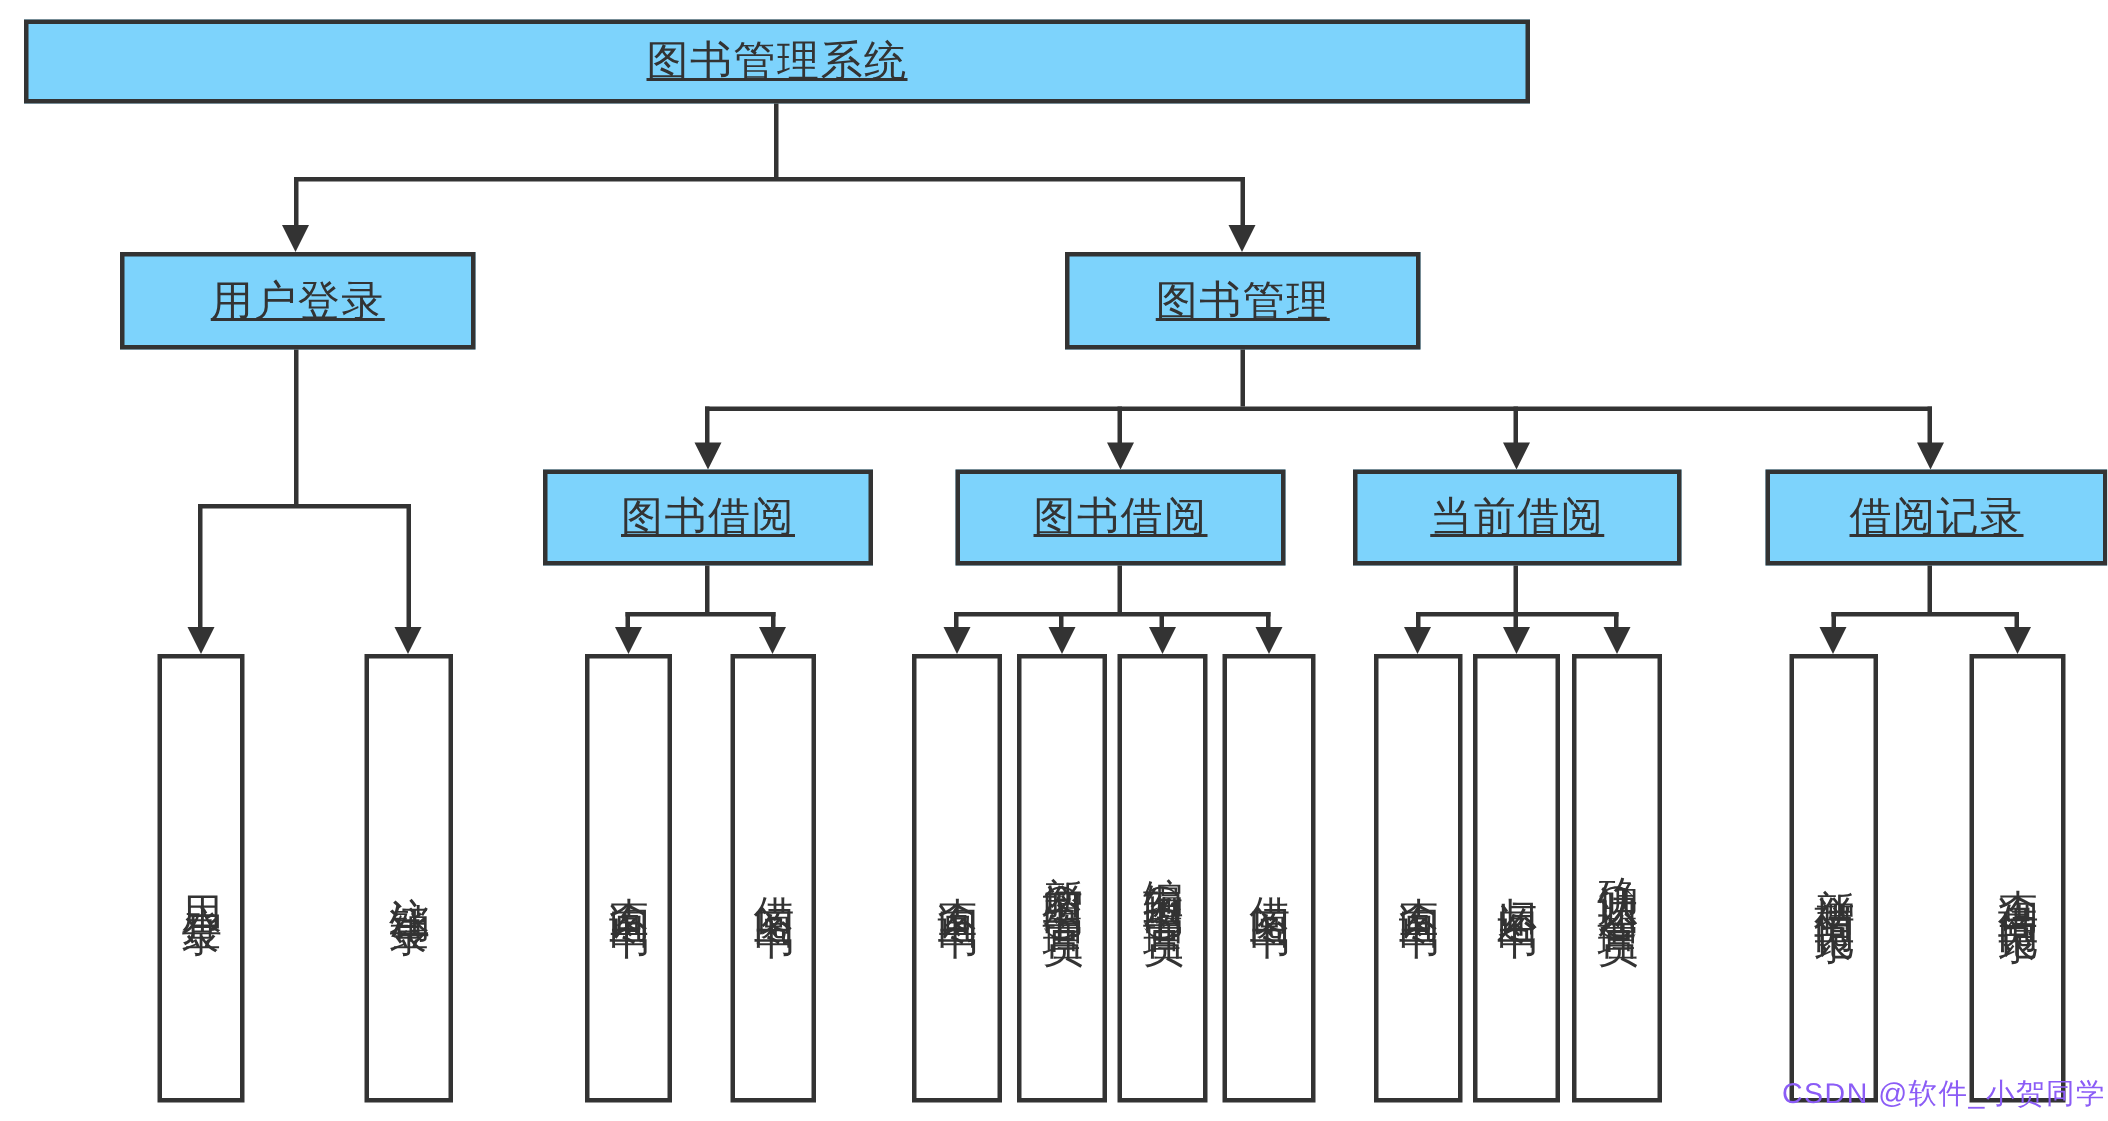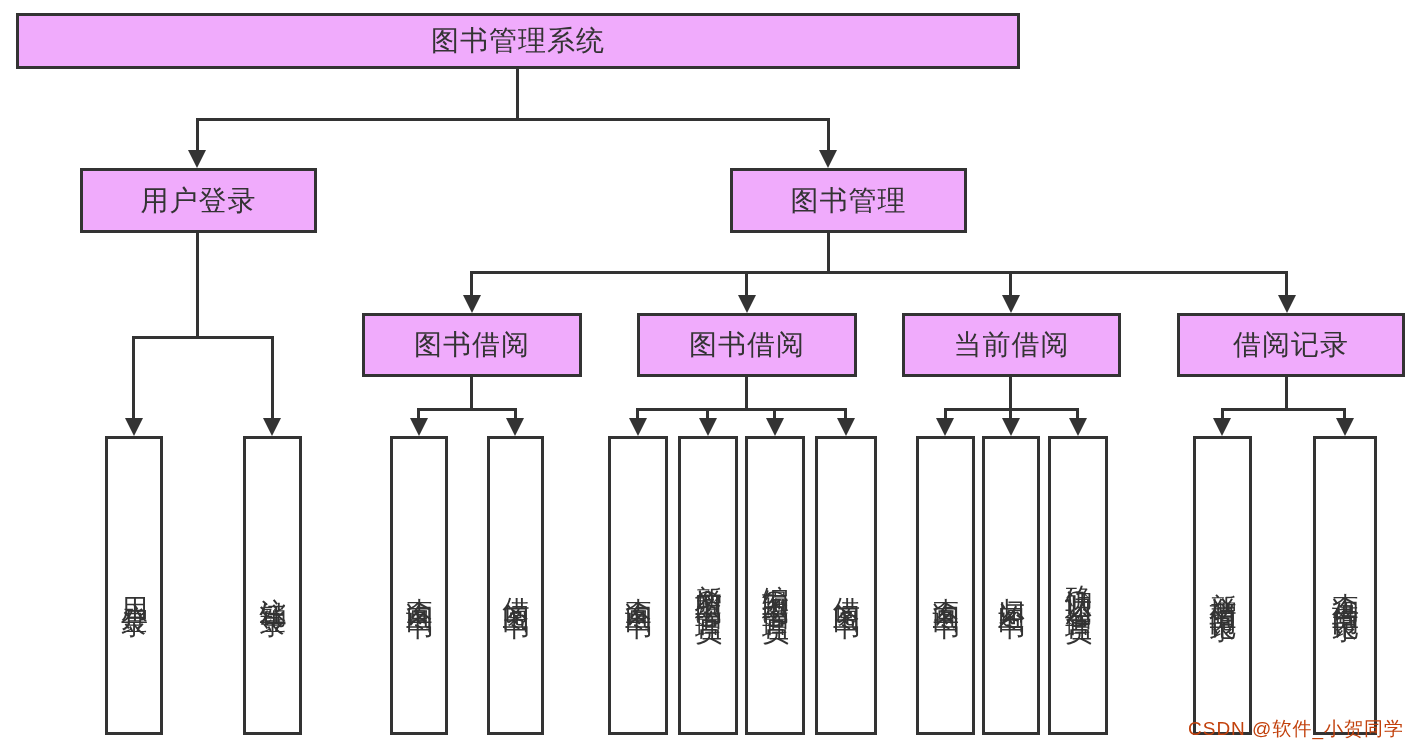--- a/index.html
+++ b/index.html
@@ -3,23 +3,23 @@
 <meta charset="utf-8">
 <style>
   html,body { margin:0; padding:0; background:#ffffff; }
   .canvas {
     position:relative; width:1405px; height:747px; background:#ffffff;
     font-family:"Liberation Sans", sans-serif; overflow:hidden;
   }
   
   .hbox {
     position:absolute; box-sizing:border-box;
-    border:3px solid #333333; background:#f0abfc;
+    border:3px solid #333333; background:#7dd3fc;
     display:flex; align-items:center; justify-content:center;
-    font-size:28px; color:#333333; letter-spacing:1px;
+    font-size:28px; color:#333333; letter-spacing:1px;text-decoration:underline;
   }
   .vbox {
     position:absolute; box-sizing:border-box; top:436px; height:299px;
     border:3px solid #333333; background:#ffffff;
     display:flex; align-items:center; justify-content:center;
     font-size:27px; color:#333333;
   }
   .vbox .vtext {
     writing-mode:vertical-rl; text-orientation:mixed;
     letter-spacing:5px; line-height:1;
@@ -28,21 +28,21 @@
   .vline { position:absolute; width:3px; background:#333333; }
   .hline { position:absolute; height:3px; background:#333333; }
   .ahead {
     position:absolute; width:0; height:0;
     border-left:9px solid transparent; border-right:9px solid transparent;
     border-top:18px solid #333333;
   }
   
   .watermark {
     position:absolute; left:1188px; top:716px;
-    font-size:19px; color:#c2410c; letter-spacing:1px; white-space:nowrap;
+    font-size:19px; color:#8b5cf6; letter-spacing:1px; white-space:nowrap;
   }
 </style>
 </head>
 <body>
 
 <div class="canvas">
 
   <div class="hbox" style="left:16px; top:13px; width:1004px; height:56px;">
     <span>图书管理系统</span>
   </div>
@@ -50,21 +50,21 @@
   <div class="vline" style="left:516px; top:69px;  height:49px;"></div>
   <div class="hline" style="left:196px; top:118px; width:634px;"></div>
   <div class="vline" style="left:196px; top:118px; height:34px;"></div>
   <div class="ahead" style="left:188px; top:150px;"></div>
   <div class="vline" style="left:827px; top:118px; height:34px;"></div>
   <div class="ahead" style="left:819px; top:150px;"></div>
 
   <div class="hbox" style="left:80px; top:168px; width:237px; height:65px;">
     <span>用户登录</span>
   </div>
-  <div class="hbox" style="left:710px; top:168px; width:237px; height:65px;margin-left:20px;">
+  <div class="hbox" style="left:710px; top:168px; width:237px; height:65px;">
     <span>图书管理</span>
   </div>
 
   <div class="vline" style="left:196px; top:233px; height:103px;"></div>
   <div class="hline" style="left:132px; top:336px; width:142px;"></div>
   <div class="vline" style="left:132px; top:336px; height:84px;"></div>
   <div class="ahead" style="left:125px; top:418px;"></div>
   <div class="vline" style="left:271px; top:336px; height:84px;"></div>
   <div class="ahead" style="left:263px; top:418px;"></div>
 

